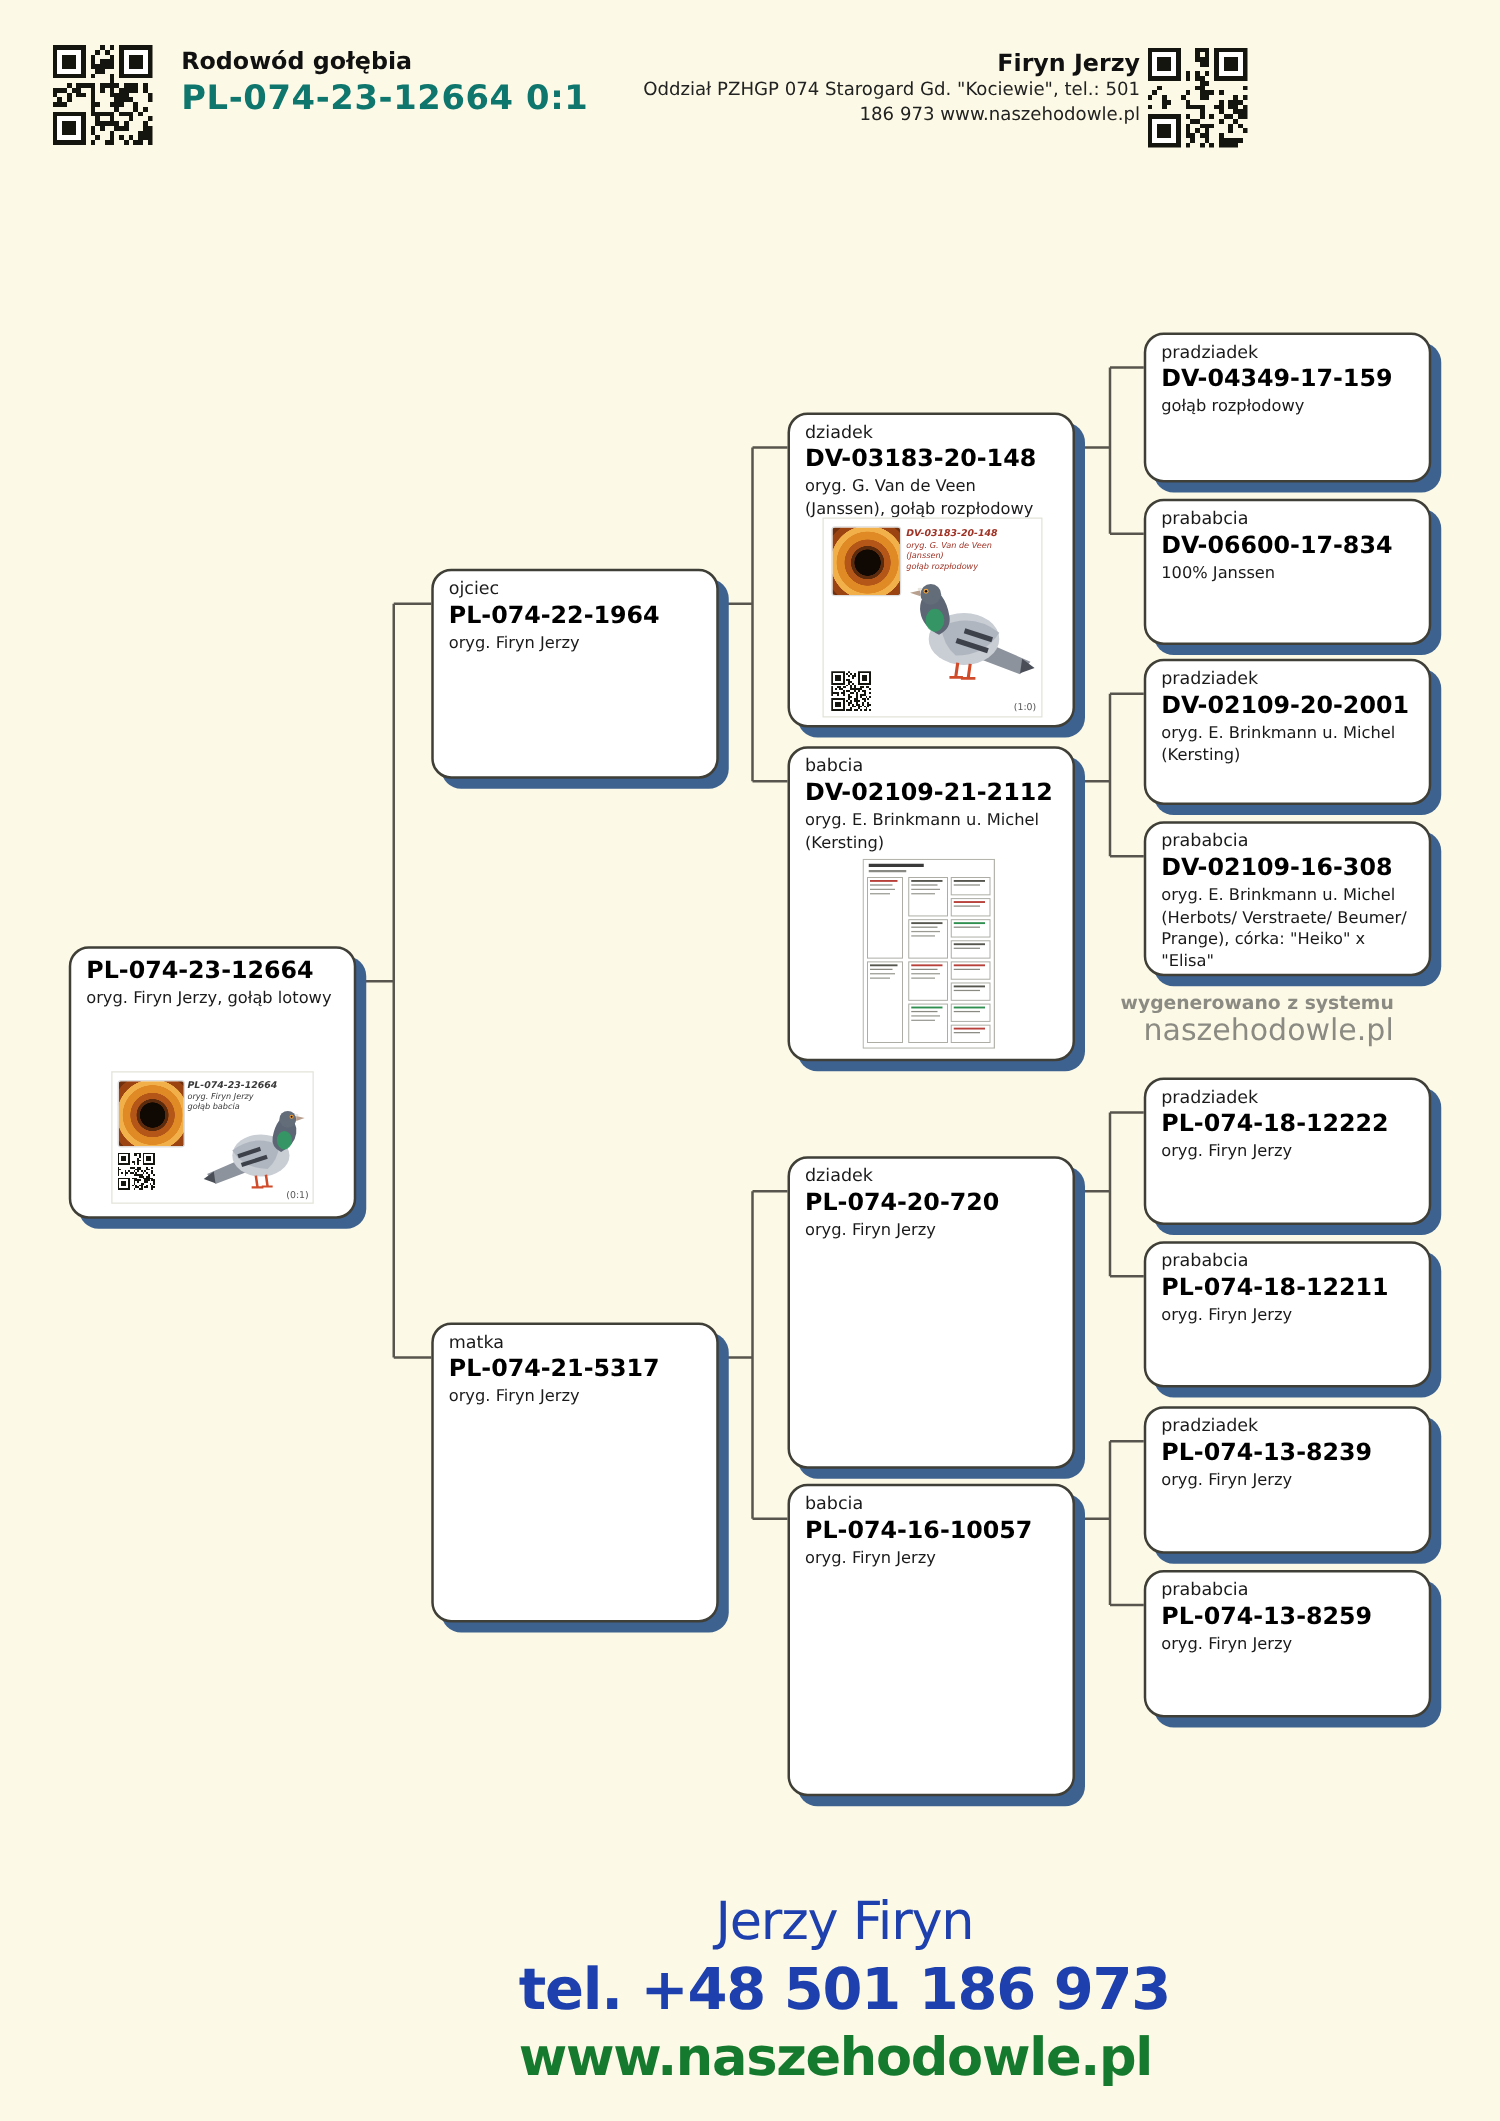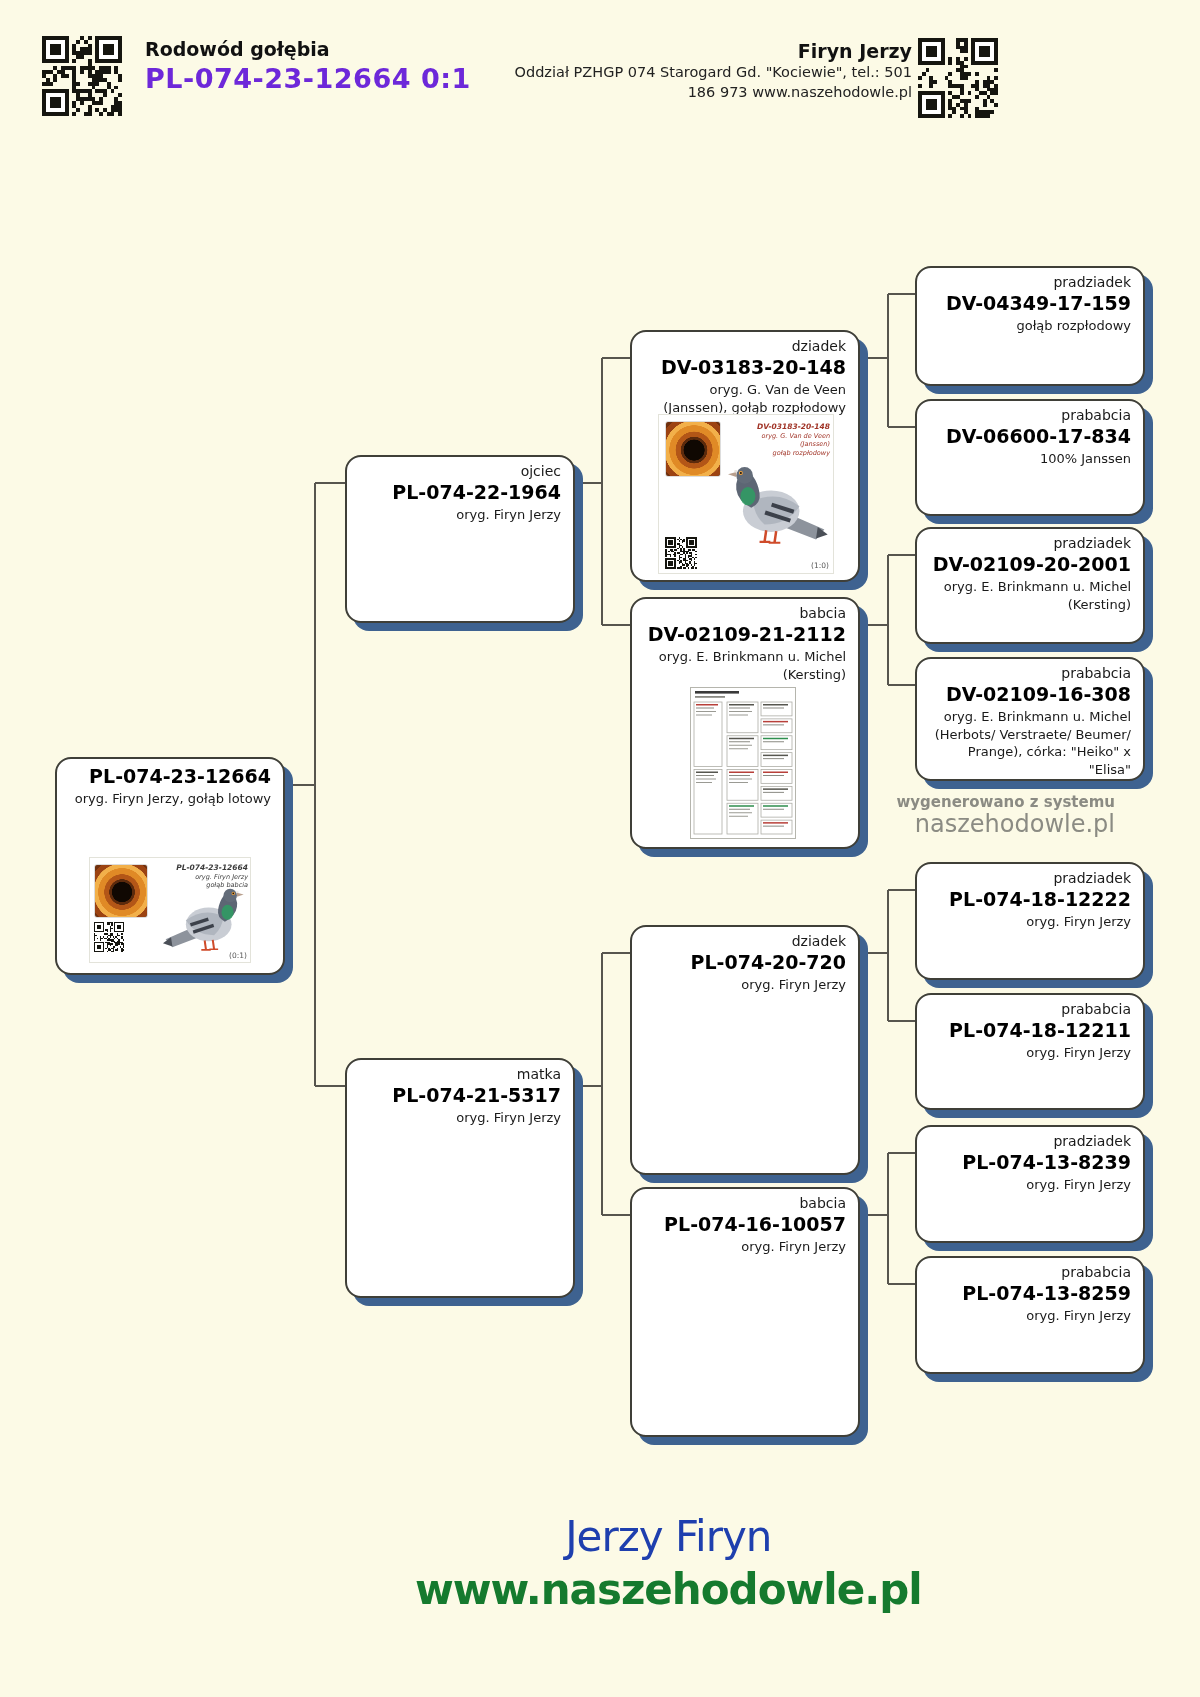--- a/index.html
+++ b/index.html
@@ -7,31 +7,31 @@
     width:1200px;height:1697px;position:relative;overflow:hidden;
     background:#fcfae6;
     font-family:"DejaVu Sans","Liberation Sans",sans-serif;
     color:#1a1a1a;
   }
   .abs{position:absolute;}
   
   .qr{position:absolute;background:#fff0;}
   .qr svg{display:block;}
   .doc-title{font-size:19px;font-weight:bold;color:#111;}
-  .doc-ring{font-size:27px;font-weight:bold;color:#6d28d9;margin-top:3px;letter-spacing:.5px;text-align:center;}
+  .doc-ring{font-size:27px;font-weight:bold;color:#0f766e;margin-top:3px;letter-spacing:.5px;text-align:center;}
   .owner-block{position:absolute;top:40px;right:288px;width:480px;text-align:right;}
   .owner-name{font-size:19px;font-weight:bold;color:#111;}
   .owner-line{font-size:14.5px;color:#222;line-height:20px;}
   .owner-line:first-of-type{margin-top:6px;}
   
   .pbox{
     position:absolute;background:#fff;
     border:2px solid #3f3f38;border-radius:16px;
     box-shadow:8px 8px 0 #3e6290;
-    padding:5px 12px;box-sizing:border-box;overflow:hidden;text-align:right;
+    padding:5px 12px;box-sizing:border-box;overflow:hidden;
   }
   .plabel{font-size:14px;line-height:18px;color:#1a1a1a;}
   .pring{font-size:19px;line-height:24px;font-weight:bold;color:#000;}
   .pdesc{font-size:13px;line-height:17.5px;color:#1a1a1a;margin-top:2px;}
   
   .photo{position:absolute;background:#fff;border:1px solid #e3e3da;box-sizing:border-box;}
   .eye{position:absolute;border:1px solid #ddd;border-radius:3px;
     background:radial-gradient(circle at 52% 52%,
       #100802 0 26%, #5c2a0c 27% 33%, #b35617 34% 46%,
       #e08a26 47% 62%, #f2b04a 63% 74%, #9c4312 75% 88%, #70300e 89% 100%);}
@@ -769,14 +769,15 @@
   <div class="pdesc">oryg. Firyn Jerzy</div>
 </div>
 
 <div class="watermark">
   <div class="wm1">wygenerowano z systemu</div>
   <div class="wm2">naszehodowle.pl</div>
 </div>
 
 <div class="footer">
   <div class="f-name">Jerzy Firyn</div>
+  <div class="f-phone">tel. +48 501 186 973</div>
   <div class="f-site">www.naszehodowle.pl</div>
 </div>
 
 </body></html>

